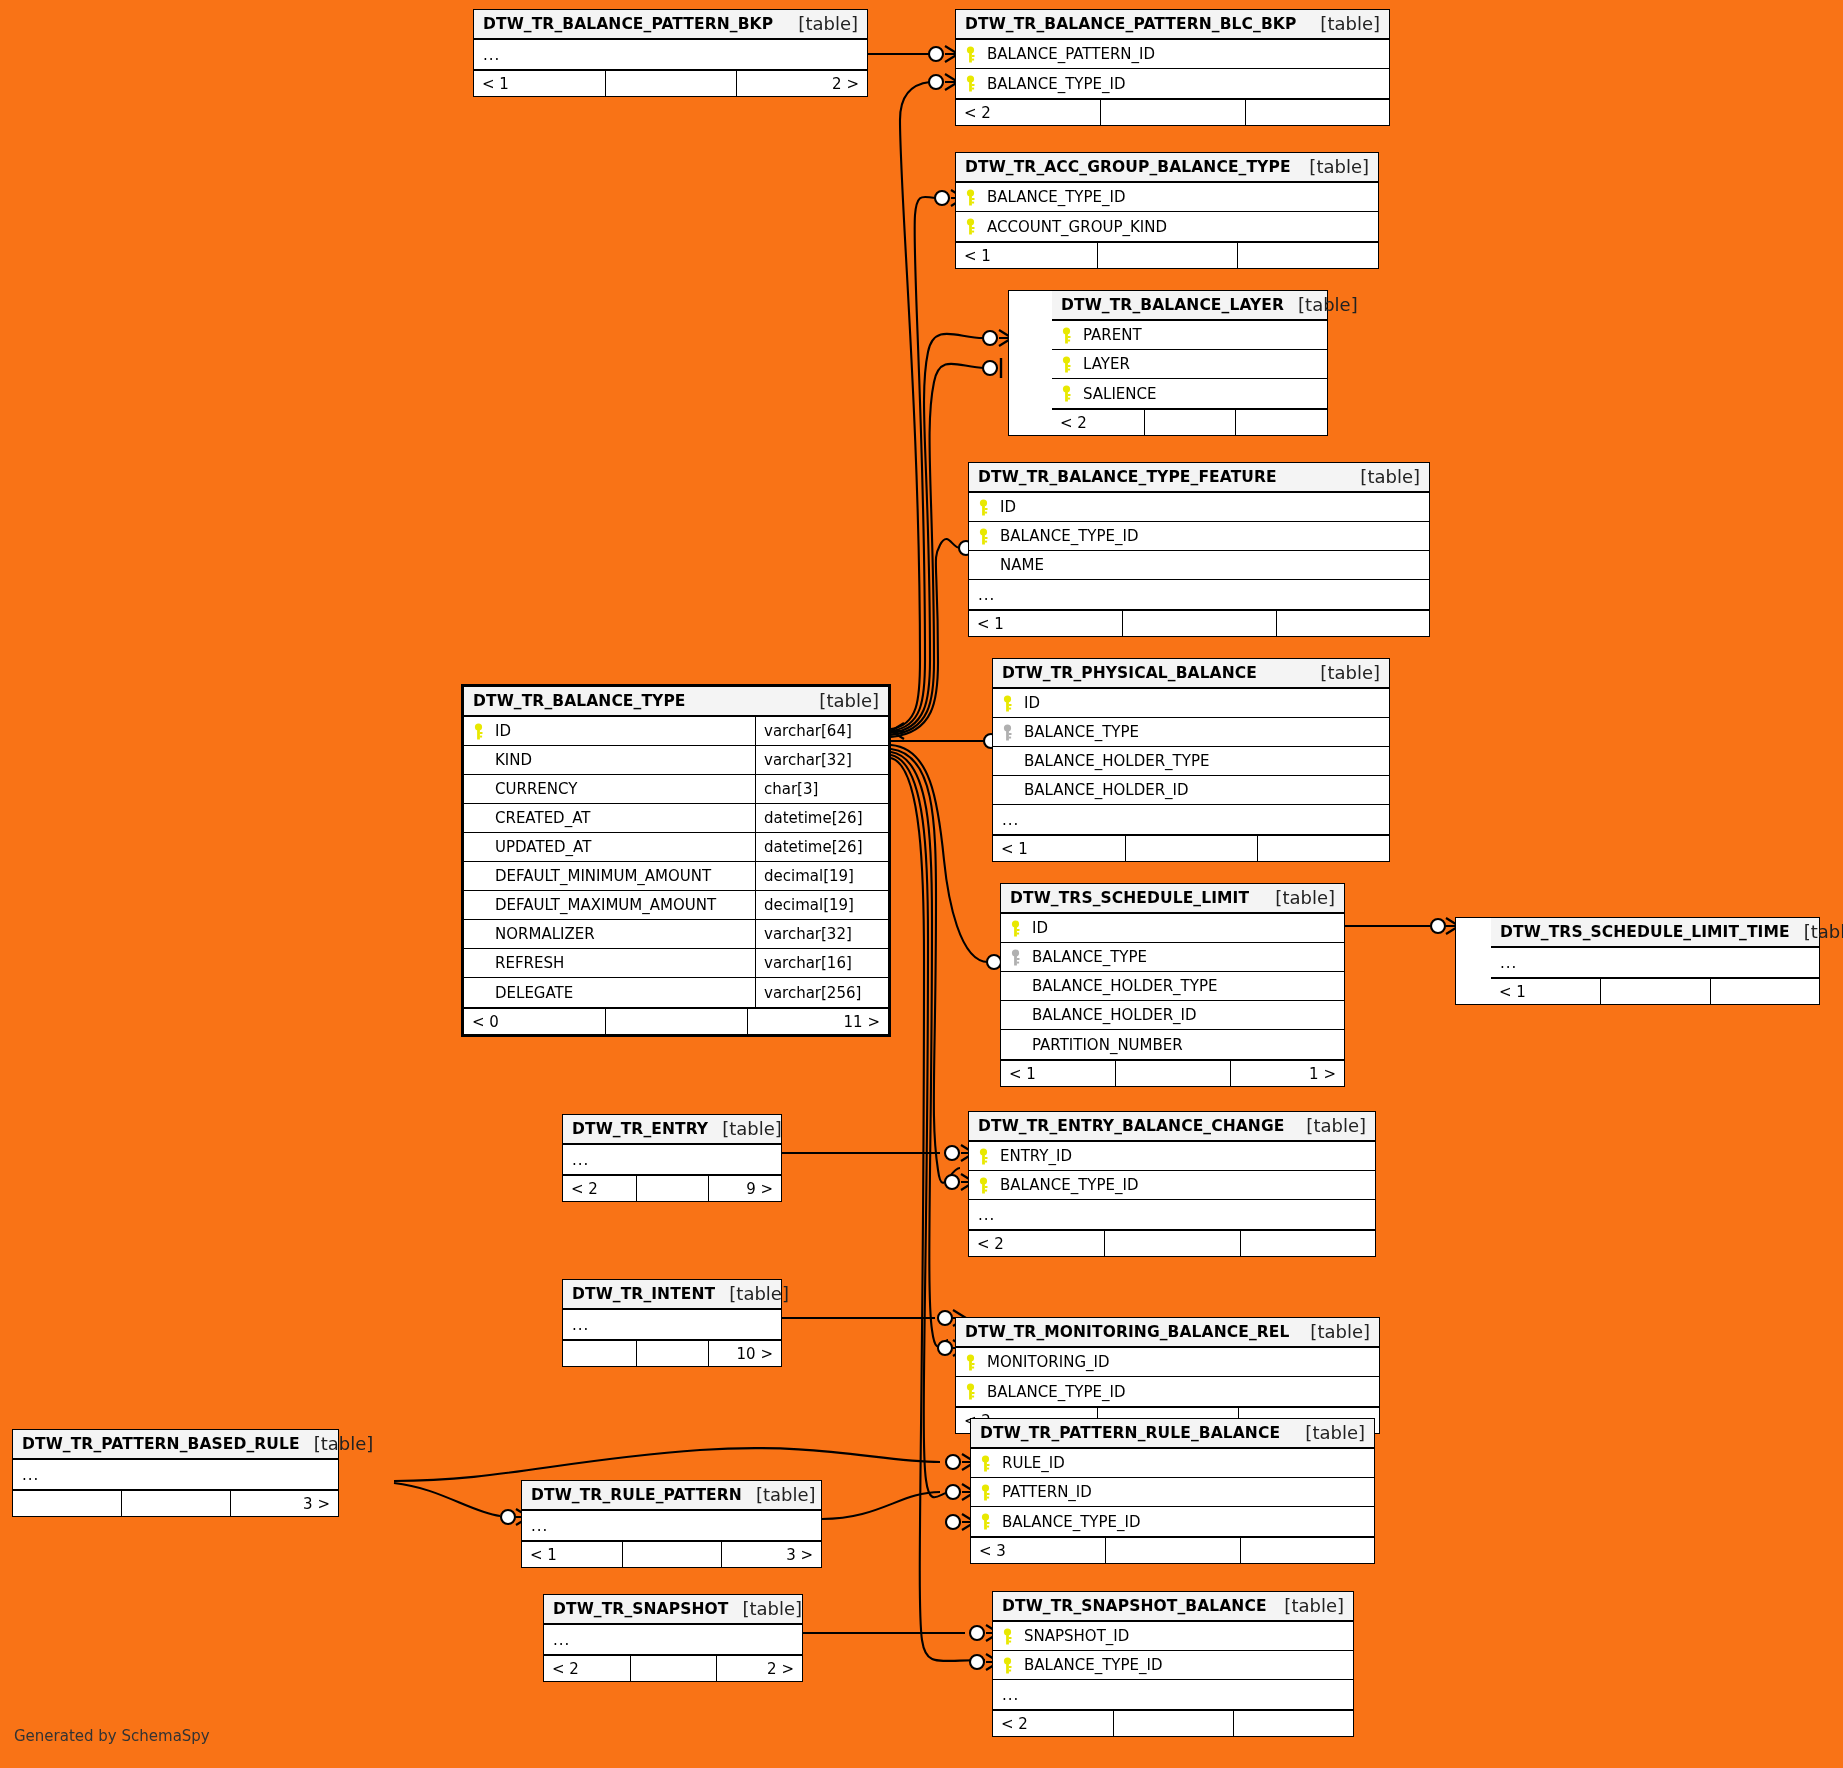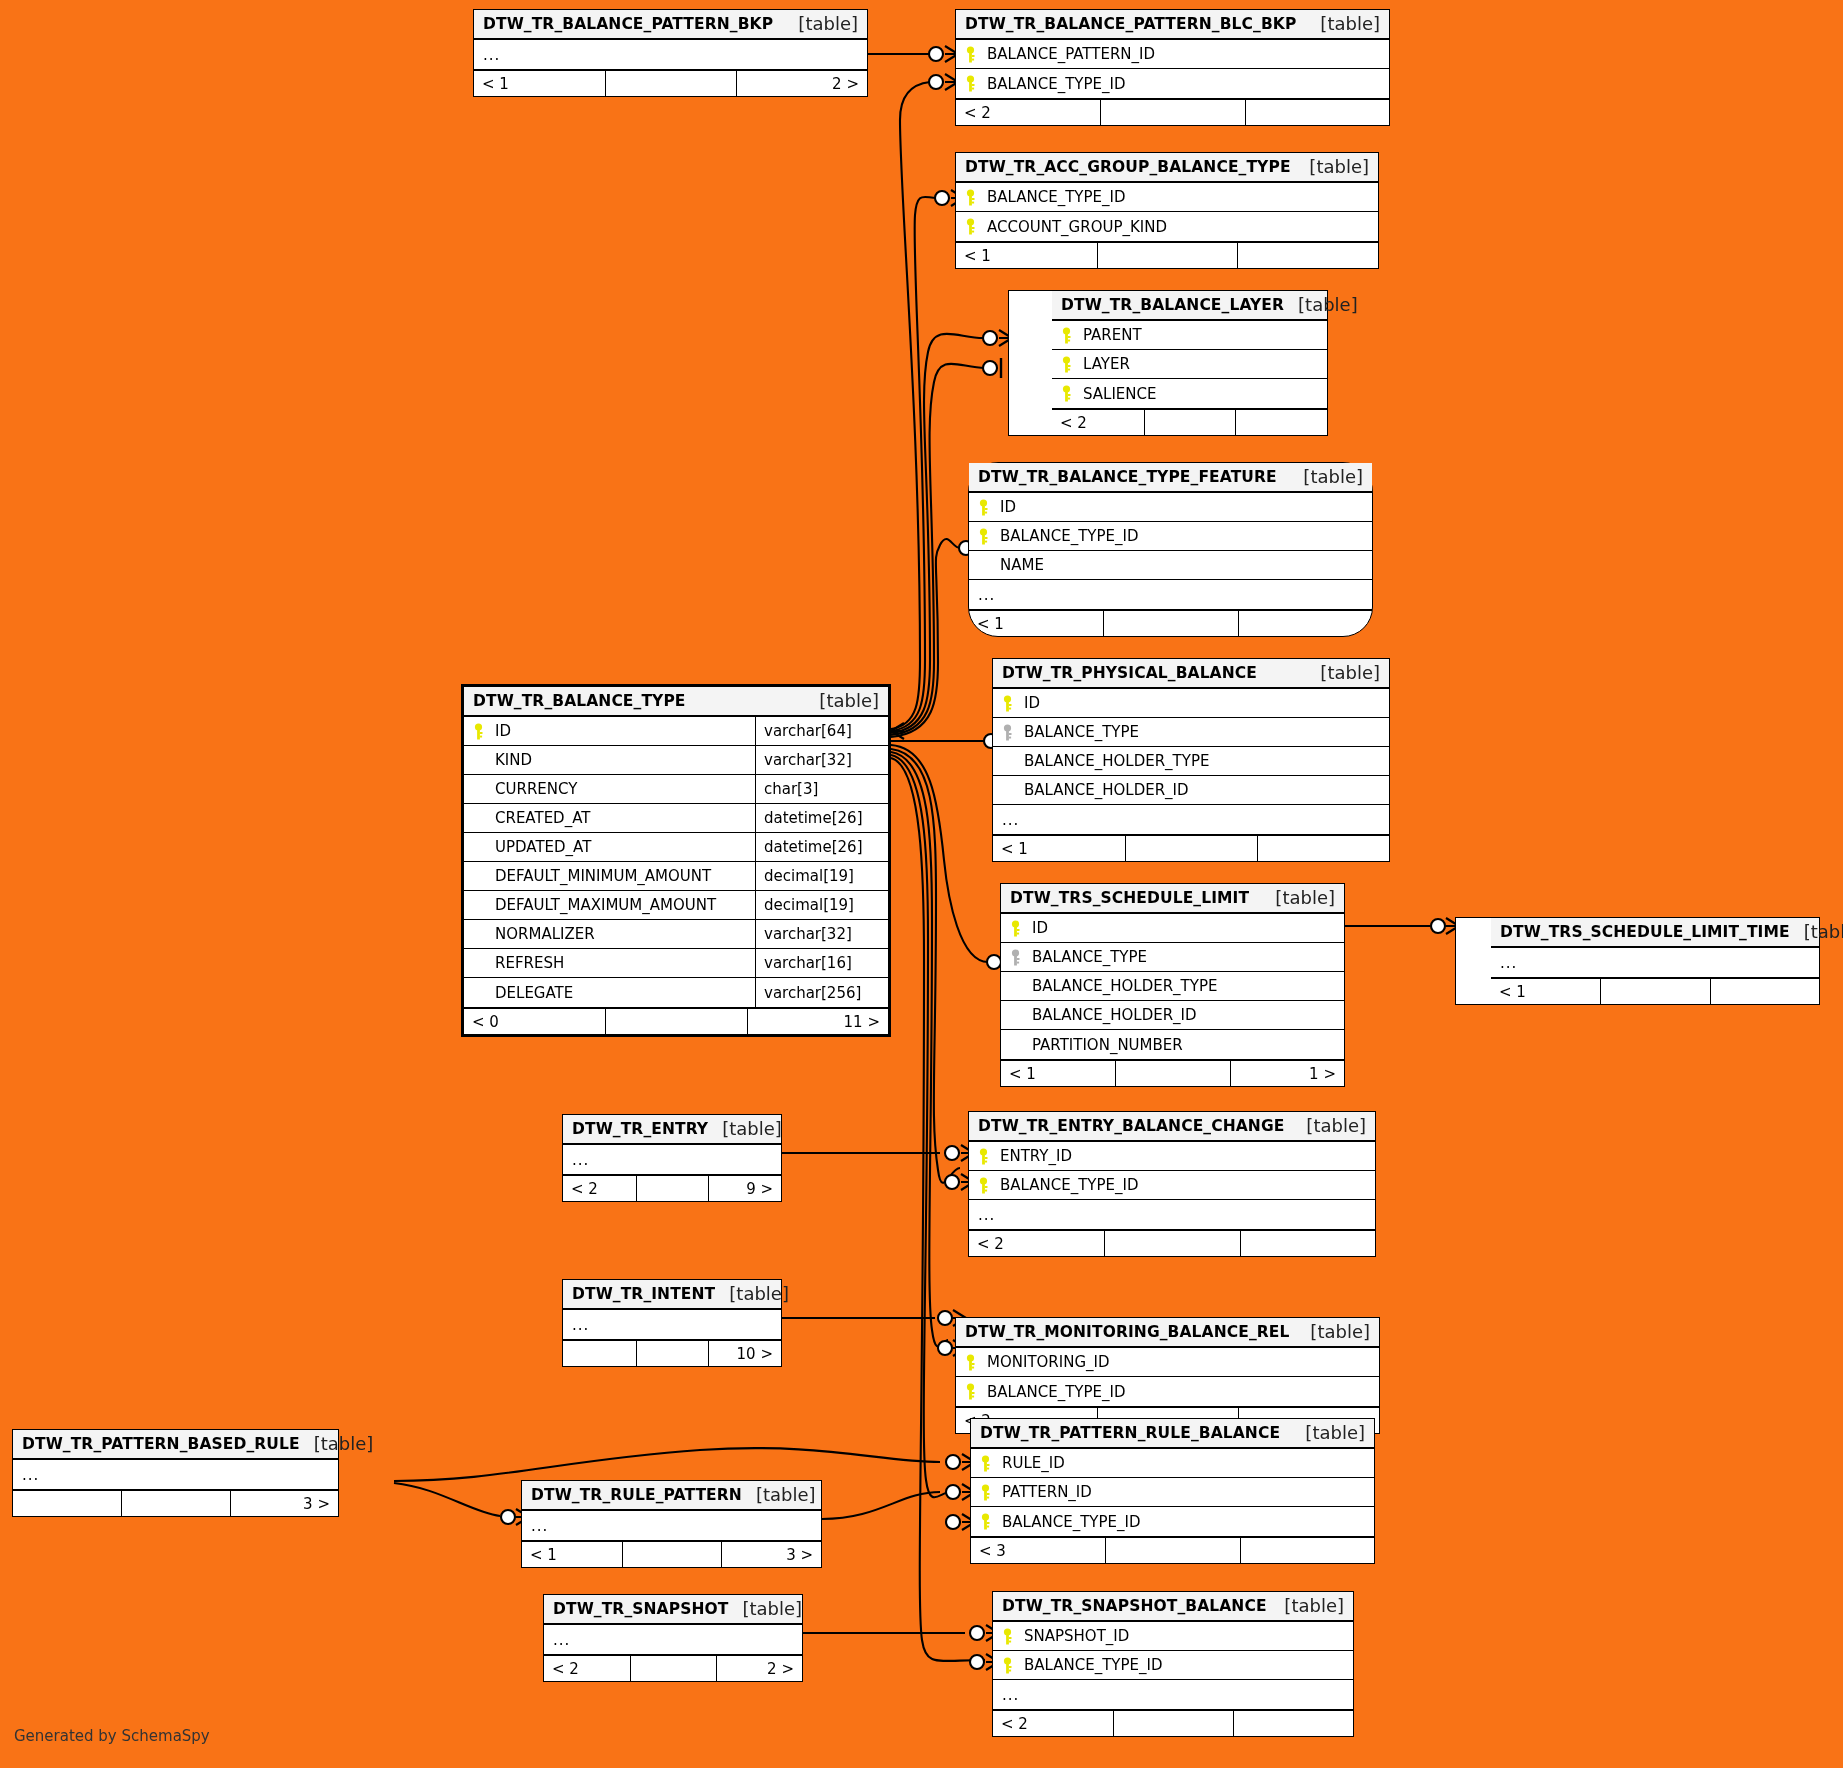--- a/index.html
+++ b/index.html
@@ -286,21 +286,21 @@
               <span>SALIENCE</span>
             </div>
           </div>
         </div>
         <div class="tfoot">
           <div class="fc left">&lt; 2</div>
           <div class="fc left"></div>
           <div class="fc right"></div>
         </div>
       </div>
-      <div class="tbl" style="left: 968px; top: 462px; width: 405px; border-radius: 30px;">
+      <div class="tbl" style="left: 968px; top: 462px; width: 462px;">
         <div class="thead">
           <span class="tname">DTW_TR_BALANCE_TYPE_FEATURE</span>
           <span class="ttag">[table]</span>
         </div>
         <div class="rows">
           <div class="row">
             <div class="col-name">
               <span class="keyslot">
                 <svg width="11" height="17" viewBox="0 0 11 17">
                   <circle cx="5.5" cy="4" r="3.6" fill="#e8e800"></circle>

